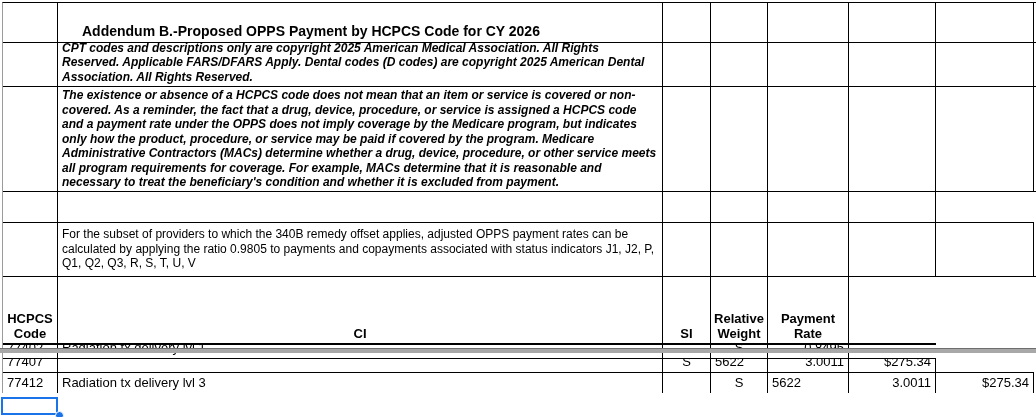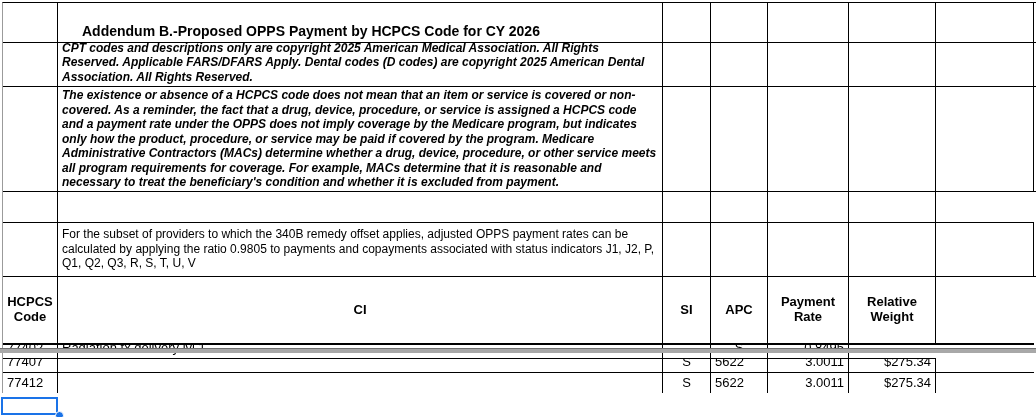--- a/index.html
+++ b/index.html
@@ -22,21 +22,21 @@
   .c{border-right:1px solid #000;border-bottom:1px solid #000;box-sizing:border-box;
      display:flex;overflow:hidden;background:#fff;}
   .c.last{border-right:none;}
   .c .t{width:100%;}
   
   .row-title .c{height:40px;align-items:flex-end;}
   .row-cpt .c{height:44px;align-items:flex-end;}
   .row-exist .c{height:105px;align-items:flex-start;}
   .row-ira .c{height:31px;align-items:flex-start;}
   .row-340b .c{height:54px;align-items:center;}
-  .row-header .c{height:68px;align-items:center;border-bottom:2px solid #000;}
+  .row-header .c{height:68px;align-items:flex-end;border-bottom:2px solid #000;}
   .row-data .c{height:14px;align-items:flex-end;}
   .row-data.cut .c{height:20px;border-bottom:none;}
   
   .title-text{font-size:14px;font-weight:bold;padding:0 4px 3px 4px;white-space:nowrap;margin-left:20px;}
   .note{font-size:12px;line-height:14.5px;padding:1px 5px 2px 4px;}
   .bi{font-weight:bold;font-style:italic;}
   .hdr{font-size:13px;font-weight:bold;text-align:center;padding:0 2px 2px 2px;line-height:15px;}
   .cell-txt{font-size:13px;line-height:15px;padding:0 4px 3px 4px;white-space:nowrap;}
   .al{text-align:left;}
   .ac{text-align:center;}
@@ -129,28 +129,25 @@
       <div class="c">
         <div class="t hdr">HCPCS Code</div>
       </div>
       <div class="c">
         <div class="t hdr">CI</div>
       </div>
       <div class="c">
         <div class="t hdr">SI</div>
       </div>
       <div class="c">
-        <div class="t hdr">APC</div>
+        <div class="t hdr">Relative Weight</div>
       </div>
       <div class="c">
         <div class="t hdr">Payment Rate</div>
       </div>
-      <div class="c">
-        <div class="t hdr">Relative Weight</div>
-      </div>
       <div class="c last"></div>
     </div>
 
     <div class="r row-data">
       <div class="c">
           <div class="t cell-txt al">77402</div>
         </div>
       <div class="c">
           <div class="t cell-txt al">Radiation tx delivery lvl 1</div>
         </div>
@@ -184,20 +181,23 @@
         </div>
       <div class="c">
           <div class="t cell-txt ar">$275.34</div>
         </div>
       <div class="c last"></div>
     </div>
 
     <div class="r row-data cut">
       <div class="c">
           <div class="t cell-txt al">77412</div>
+        </div>
+      <div class="c">
+          <div class="t cell-txt al">Radiation tx delivery lvl 3</div>
         </div>
       <div class="c">
           <div class="t cell-txt ac"></div>
         </div>
       <div class="c">
           <div class="t cell-txt ac">S</div>
         </div>
       <div class="c">
           <div class="t cell-txt al">5622</div>
         </div>

